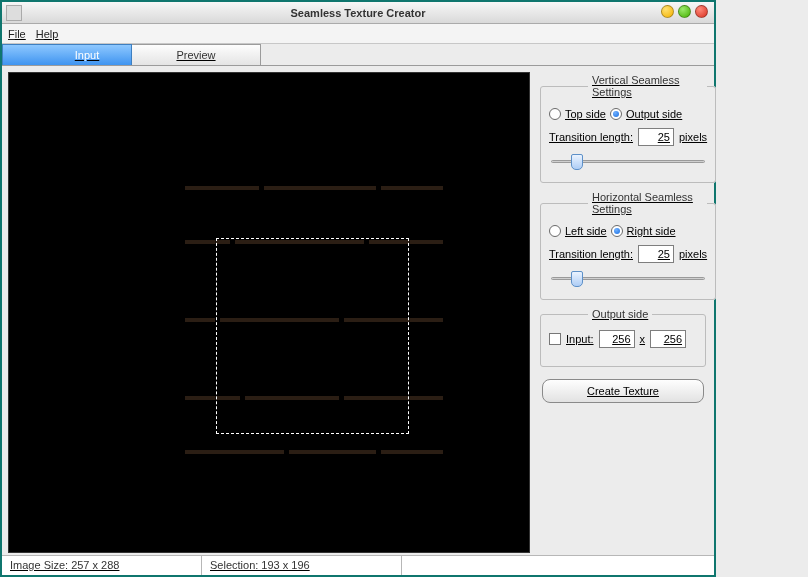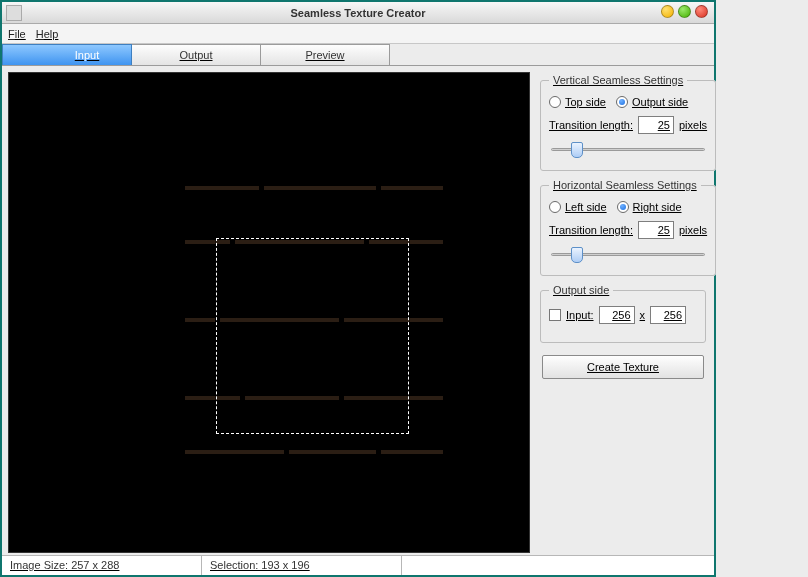--- a/index.html
+++ b/index.html
@@ -44,32 +44,32 @@
 .stone .r4 .brick:nth-child(1){width:22%;background:linear-gradient(145deg,#cdae7e,#9a7a50);}
 .stone .r4 .brick:nth-child(2){width:38%;background:linear-gradient(145deg,#e6cf9e,#c2a16e);}
 .stone .r4 .brick:nth-child(3){width:40%;background:linear-gradient(145deg,#7c5d43,#4e3928);}
 .stone .r5 .brick:nth-child(1){width:40%;background:linear-gradient(145deg,#bf9e70,#8a6b47);}
 .stone .r5 .brick:nth-child(2){width:35%;background:linear-gradient(145deg,#6c4f38,#443225);}
 .stone .r5 .brick:nth-child(3){width:25%;background:linear-gradient(145deg,#a98762,#735941);}
 .selection { position:absolute; left:207px; top:165px; width:193px; height:196px; border:1.5px dashed #fff; box-shadow:0 0 0 1px rgba(0,0,0,.4); }
 
 .side { width:178px; padding:8px 8px 0 4px; display:flex; flex-direction:column; gap:8px; }
 fieldset { border:1px solid #bcbcbc; border-radius:3px; padding:10px 8px 12px 8px; background:#ececec; }
-legend { padding:0 4px; color:#333; }
-.radio-row { display:flex; gap:10px; align-items:flex-end; margin-bottom:8px; }
+legend { padding:0 4px; color:#333;margin-left:39px; }
+.radio-row { display:flex; gap:4px; align-items:flex-end; margin-bottom:8px; }
 .radio { display:flex; align-items:center; gap:4px; }
 .radio .dot { width:12px; height:12px; border-radius:50%; border:1px solid #6a6a6a; background:#fff; display:flex; align-items:center; justify-content:center; }
 .radio.selected .dot::after { content:""; width:6px; height:6px; border-radius:50%; background:radial-gradient(circle at 35% 30%, #6fb0ff, #1b6fe0); }
 .row { display:flex; align-items:center; gap:5px; margin-bottom:6px; white-space:nowrap; }
 input.num { width:36px; height:18px; border:1px solid #7e7e7e; text-align:right; padding:0 3px; font-size:11px; background:#fff; }
 .slider { position:relative; height:18px; margin-top:2px; }
 .slider .track { position:absolute; left:2px; right:2px; top:8px; height:3px; background:#cfcfcf; border:1px solid #9a9a9a; border-radius:2px; }
 .slider .thumb { position:absolute; top:2px; left:22px; width:12px; height:16px; background:linear-gradient(#eaf3ff,#aecdf5); border:1px solid #5d90c8; border-radius:2px 2px 5px 5px; }
 .chk { width:12px; height:12px; border:1px solid #777; background:#fff; display:inline-block; }
-.btn { height:24px; border:1px solid #8a8a8a; border-radius:2px; background:linear-gradient(#fefefe,#e2e2e2); display:flex; align-items:center; justify-content:center; margin:4px 2px 0 2px; }
+.btn { height:24px; border:1px solid #8a8a8a; border-radius:8px; background:linear-gradient(#fefefe,#e2e2e2); display:flex; align-items:center; justify-content:center; margin:4px 2px 0 2px; }
 
 .statusbar { height:20px; border-top:1px solid #b7b7b7; background:#ffffff; display:flex; }
 .status-cell { padding:3px 8px; border-right:1px solid #b7b7b7; min-width:200px; color:#333; }
 </style>
 </head>
 <body>
 
 <div class="window">
   <div class="titlebar">
     <div class="icon-app"></div>
@@ -81,21 +81,20 @@
     </div>
   </div>
 
   <div class="menubar">
     <span class="menu-item">File</span>
     <span class="menu-item">Help</span>
   </div>
 
   <div class="tabs">
     <div class="tab active">Input</div>
-    <div class="tab">Output</div>
     <div class="tab">Preview</div>
   </div>
 
   <div class="content">
     <div class="canvas-area">
       <div class="canvas">
         <div class="stone">
           <div class="row r1">
               <div class="brick"></div>
               <div class="brick"></div>

